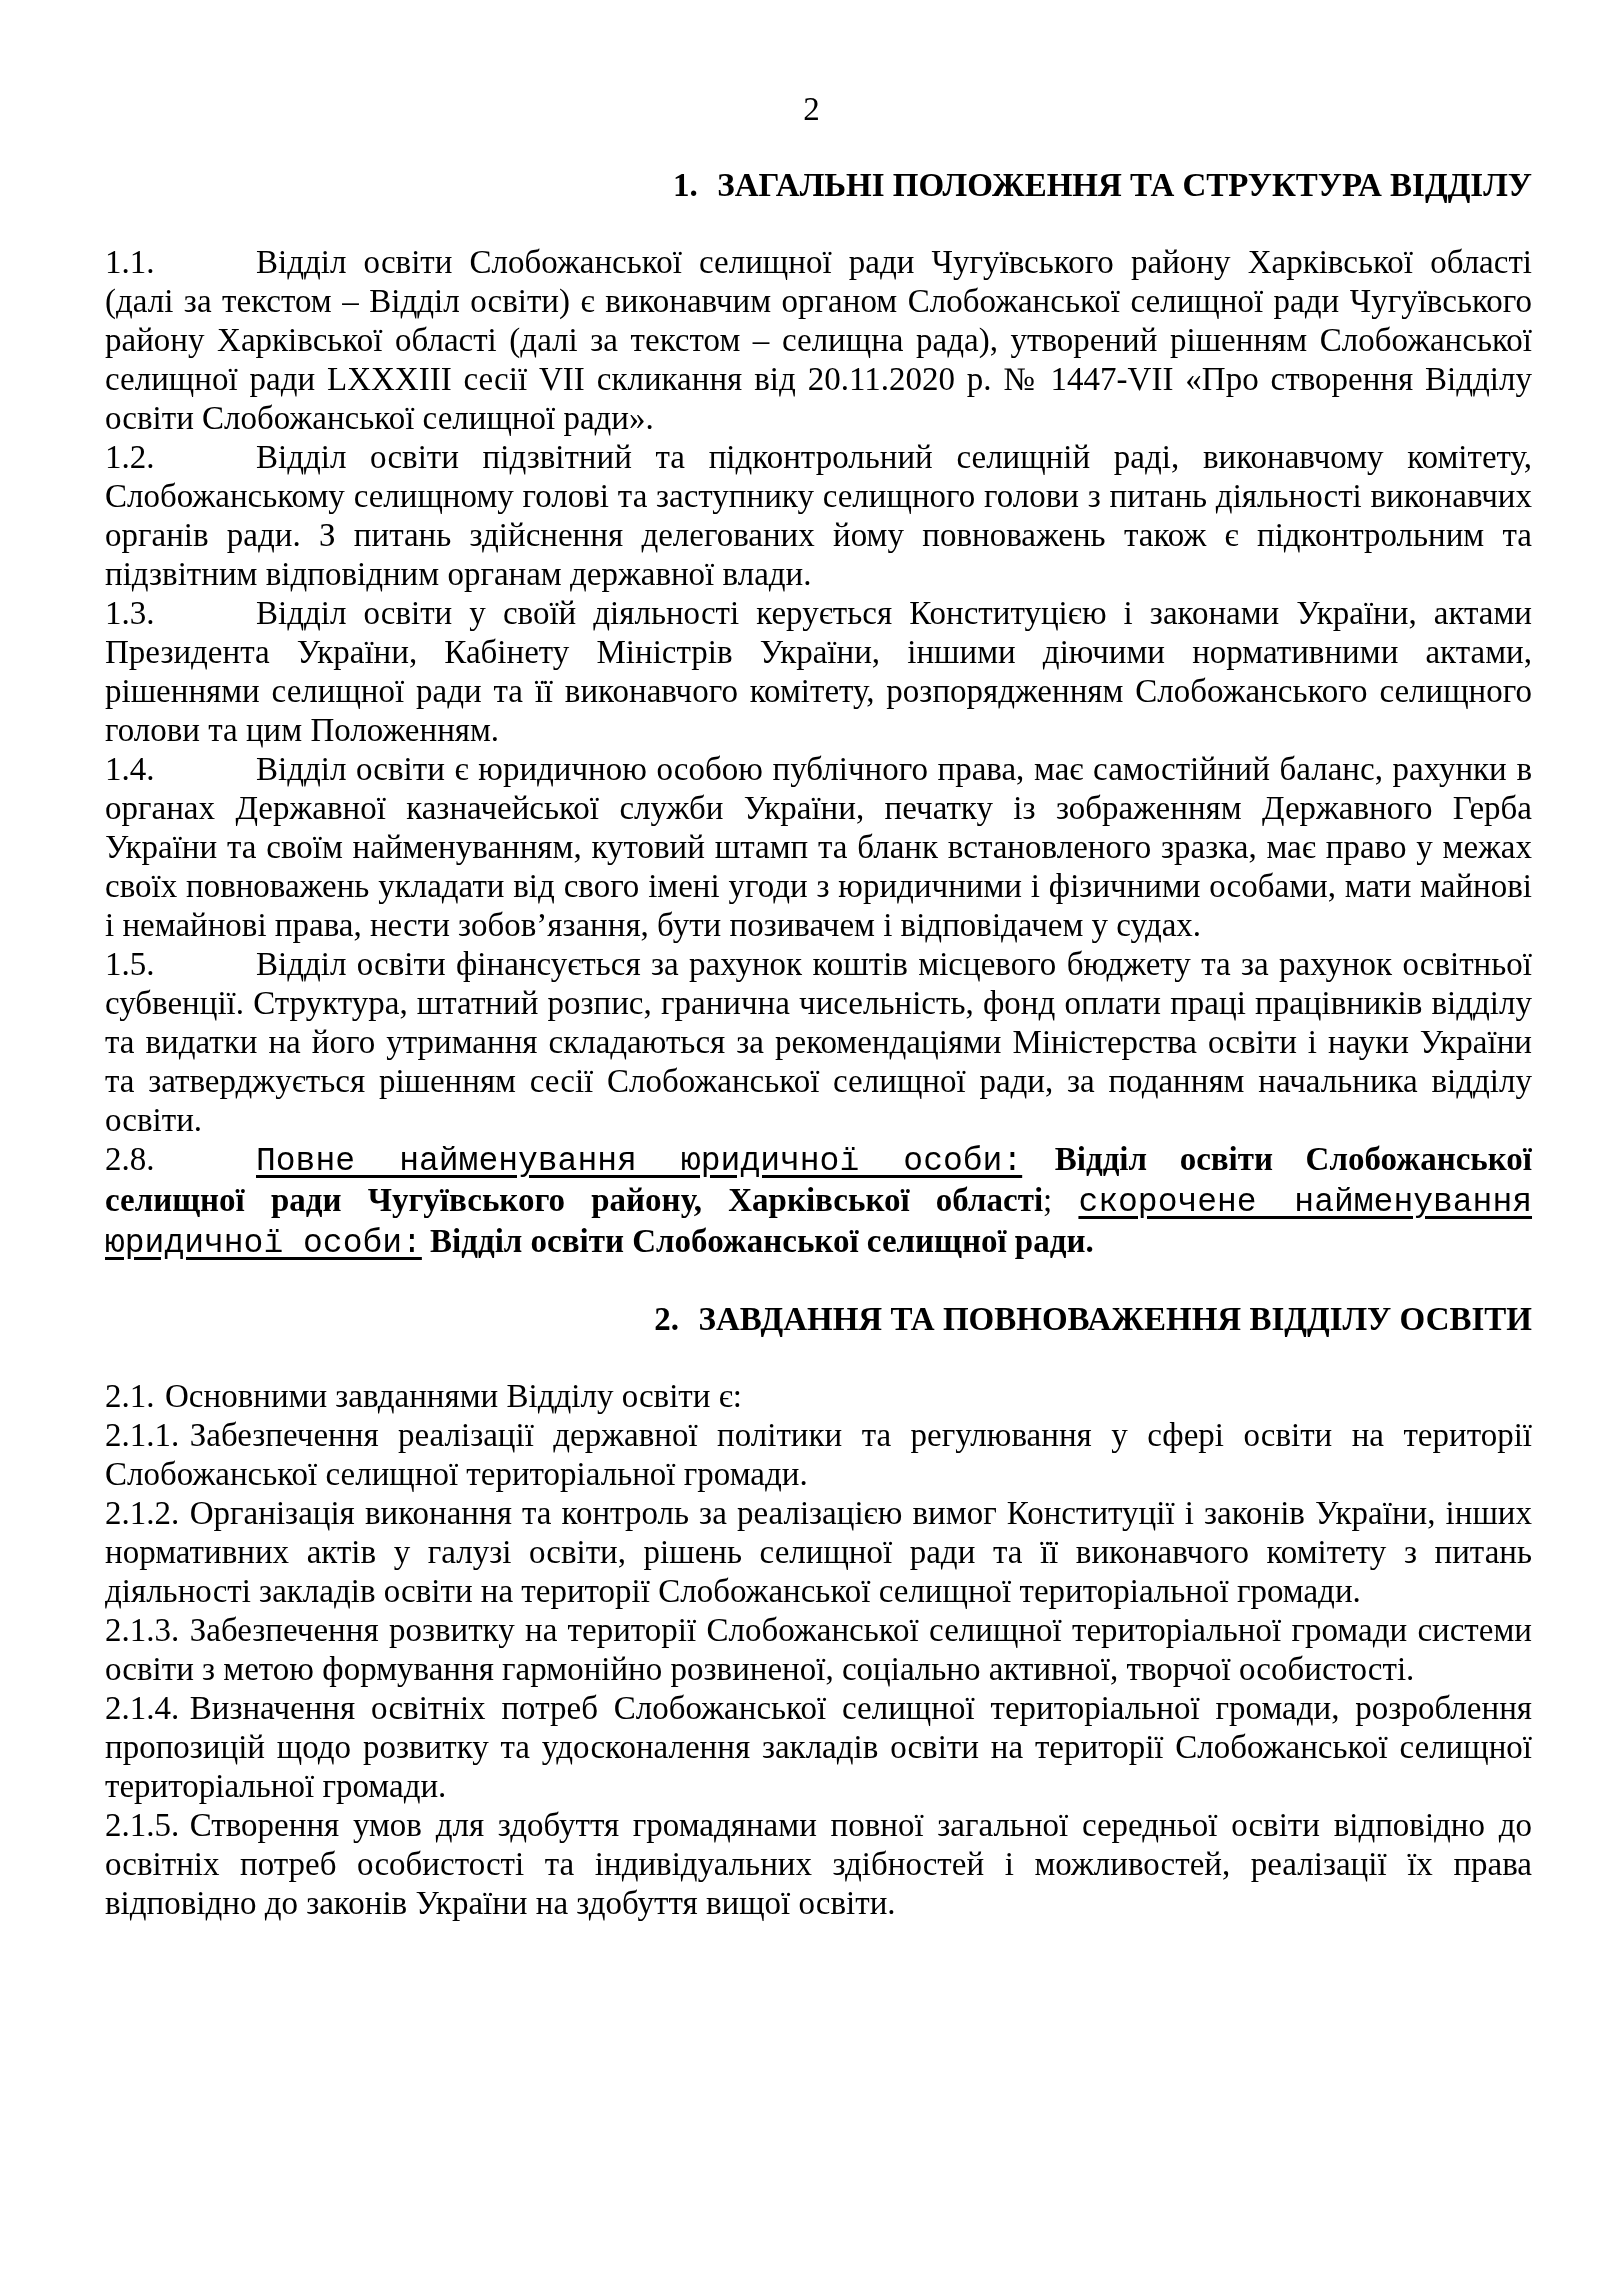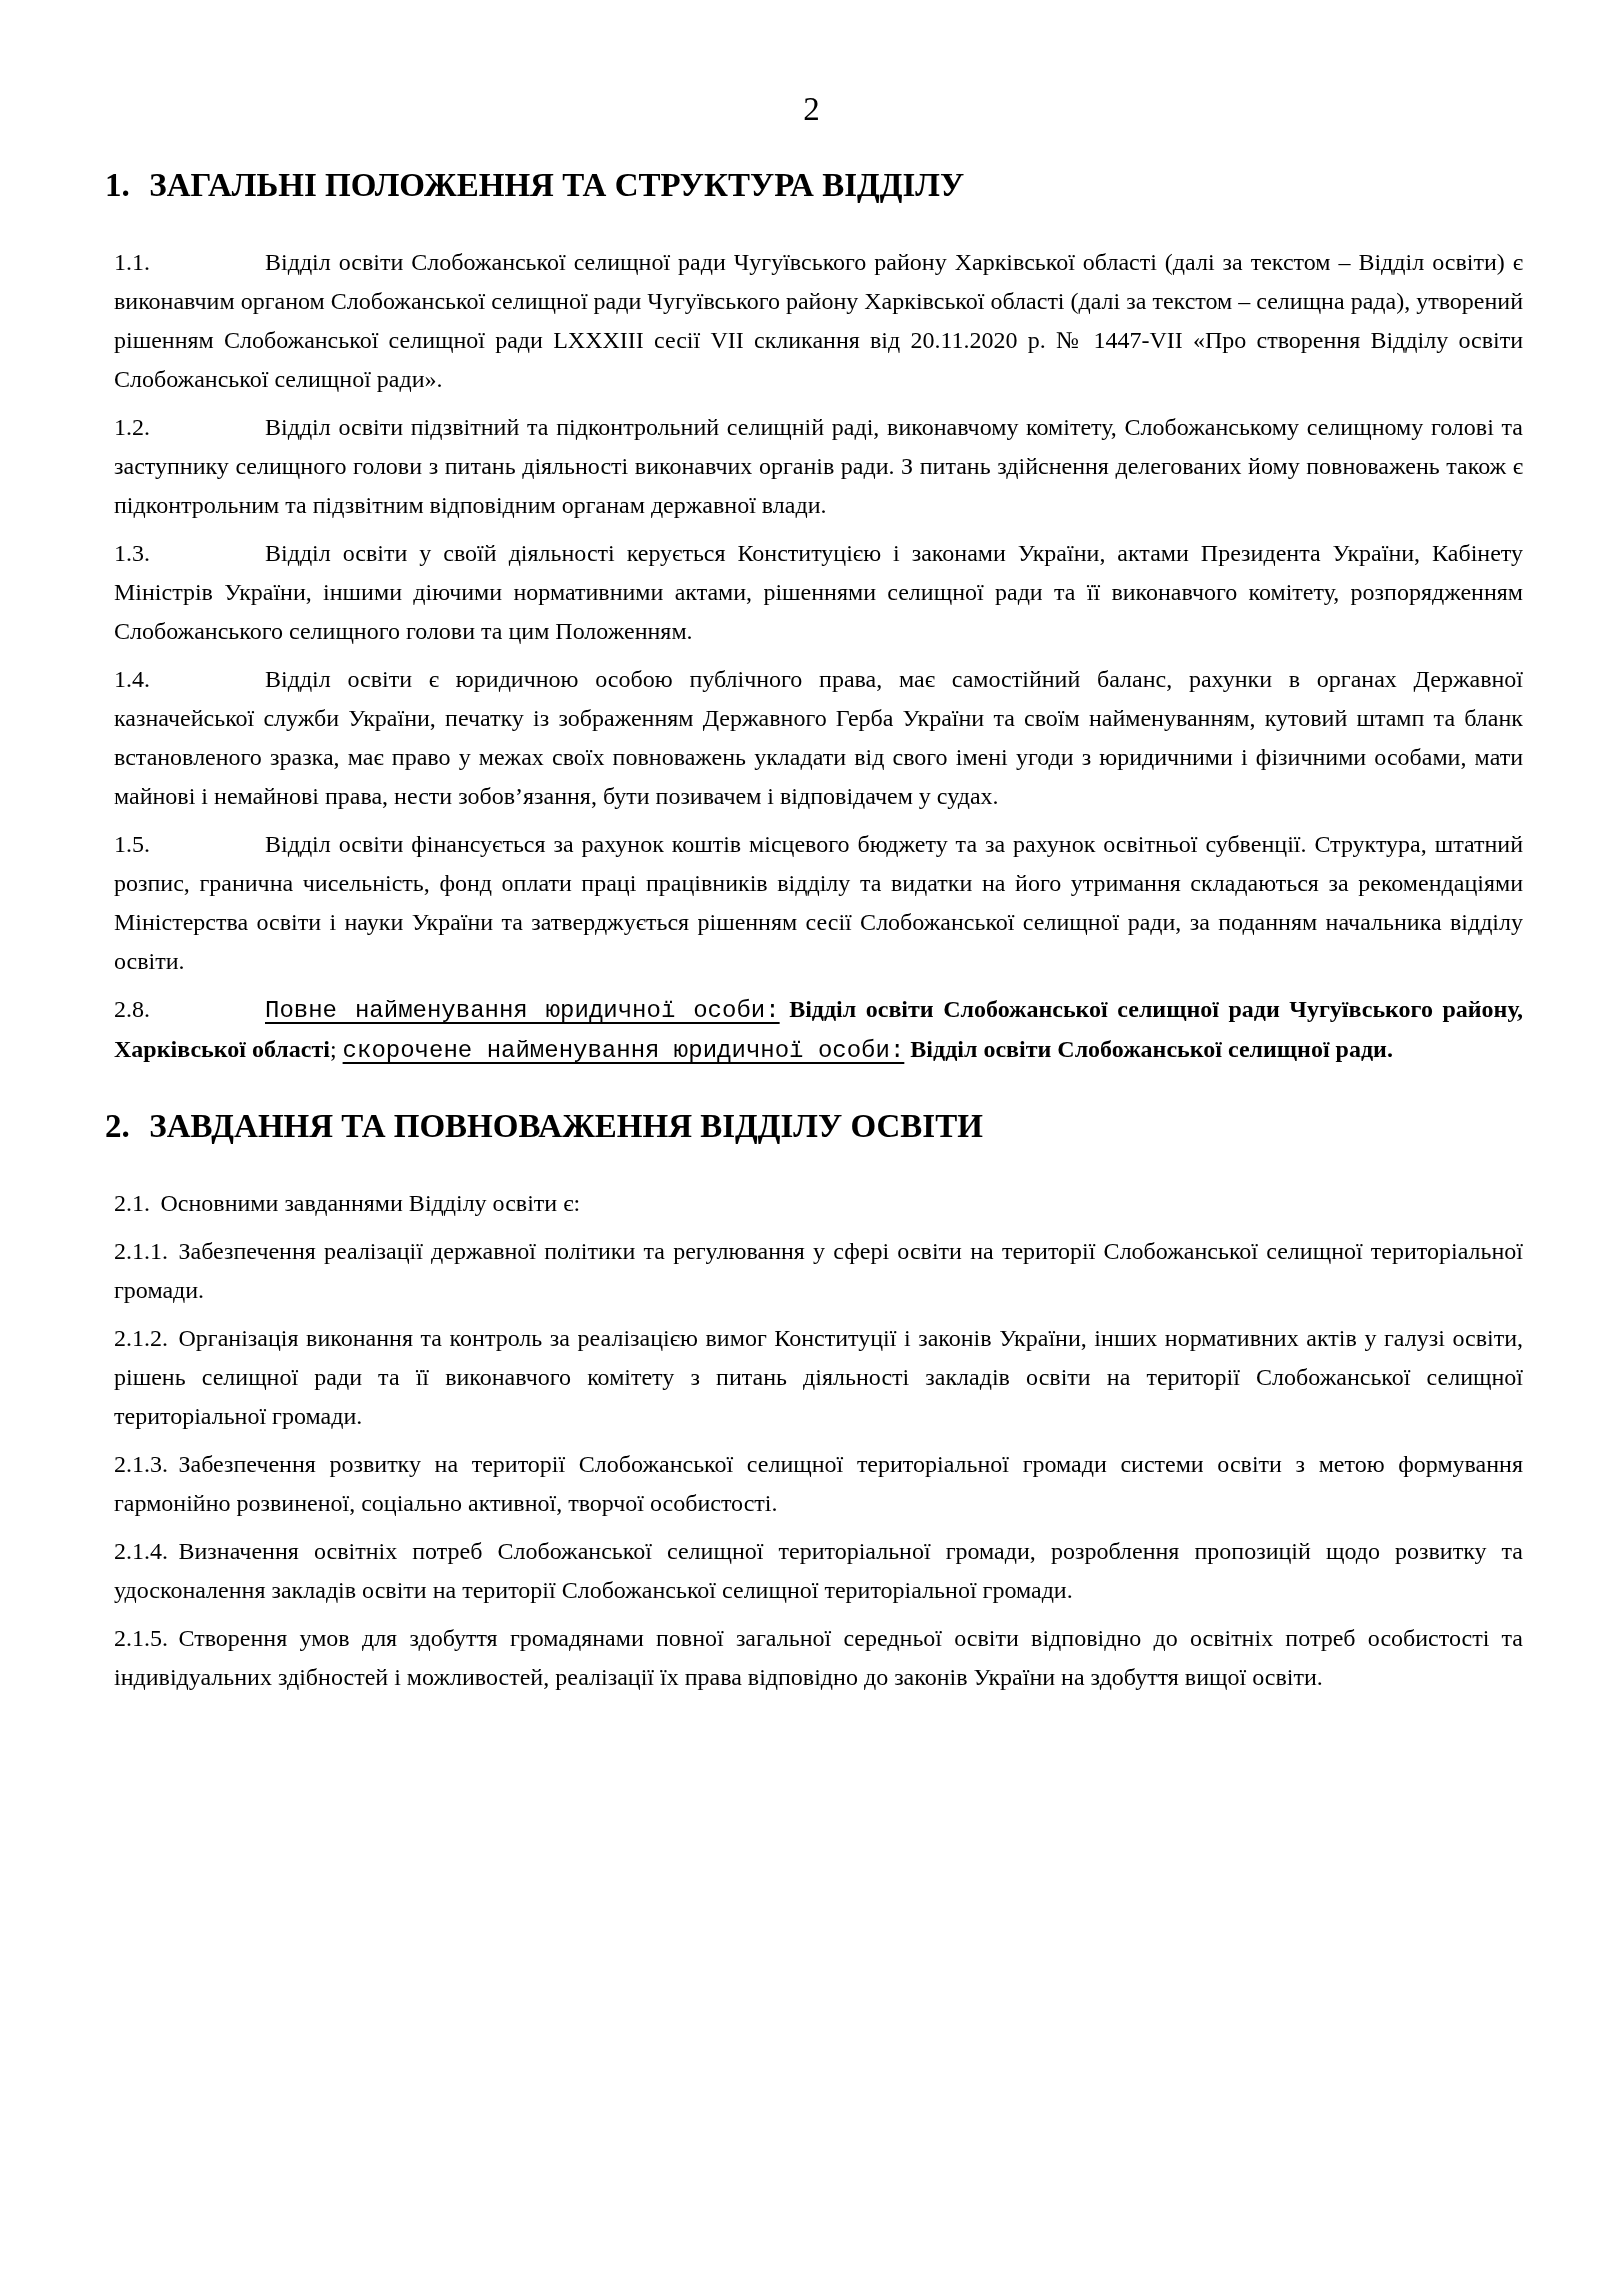--- a/index.html
+++ b/index.html
@@ -35,29 +35,29 @@
     left: 105px;
     top: 166px;
     width: 1427px;
   }
   .section { margin: 0; }
   .section + .section { margin-top: 37px; }
   .sec-heading {
     font-size: 33px;
     line-height: 39px;
     font-weight: bold;
-    text-align: left;
+    text-align: right;
     margin: 0 0 38px 0;
   }
   .sec-heading .heading-number { margin-right: 19.6px; }
   .para {
-    font-size: 24px;
+    font-size: 33px;
     line-height: 39px;
     text-align: justify;
-    margin: 9px;
+    margin: 0;
   }
   .para.tabbed .pnum {
     display: inline-block;
     width: 151px;
   }
   .para.inline-num .pnum {
     padding-right: 10.5px;
   }
   .u { text-decoration: underline; text-underline-offset: 4.6px; font-family: Liberation Mono, monospace; }
   b { font-weight: bold; }

